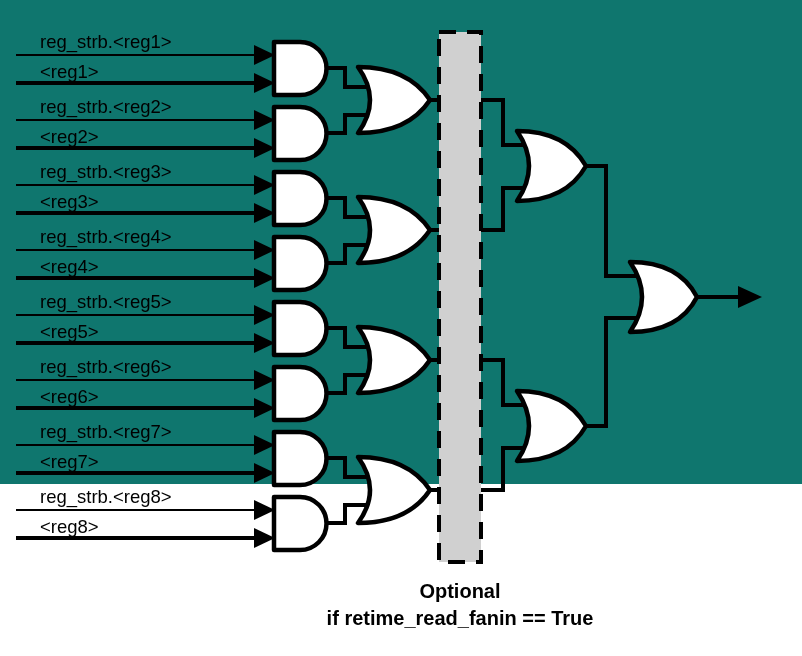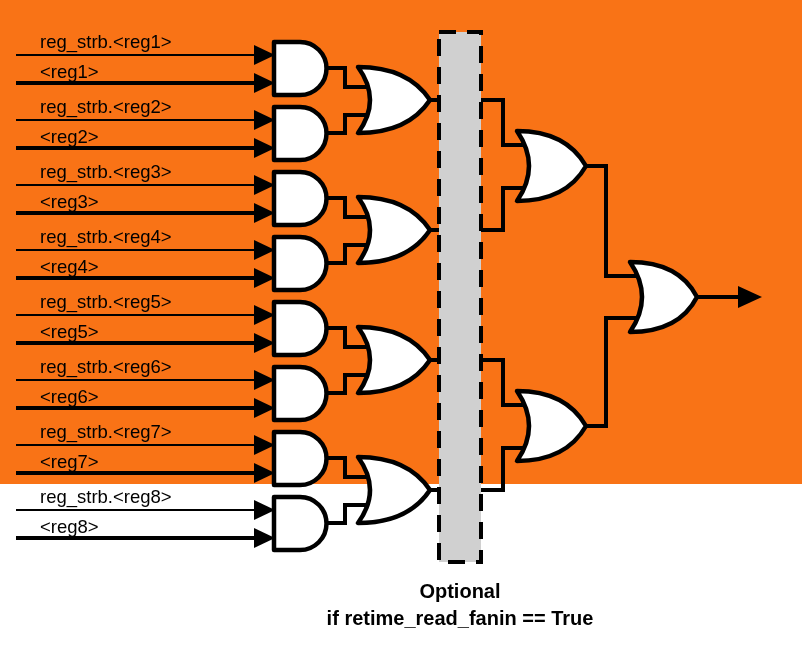--- a/index.html
+++ b/index.html
@@ -10,21 +10,21 @@
   body {
     width: 802px;
     height: 656px;
     font-family: "Liberation Sans", sans-serif;
     overflow: hidden;
   }
   #diagram-root {
     position: relative;
     width: 802px;
     height: 484px;
-    background: #f97316;
+    background: #0f766e;
   }
   svg.canvas {
     position: absolute;
     top: 0;
     left: 0;
     width: 802px;
     height: 656px;
   }
   .wire-thin {
     stroke: #000000;

